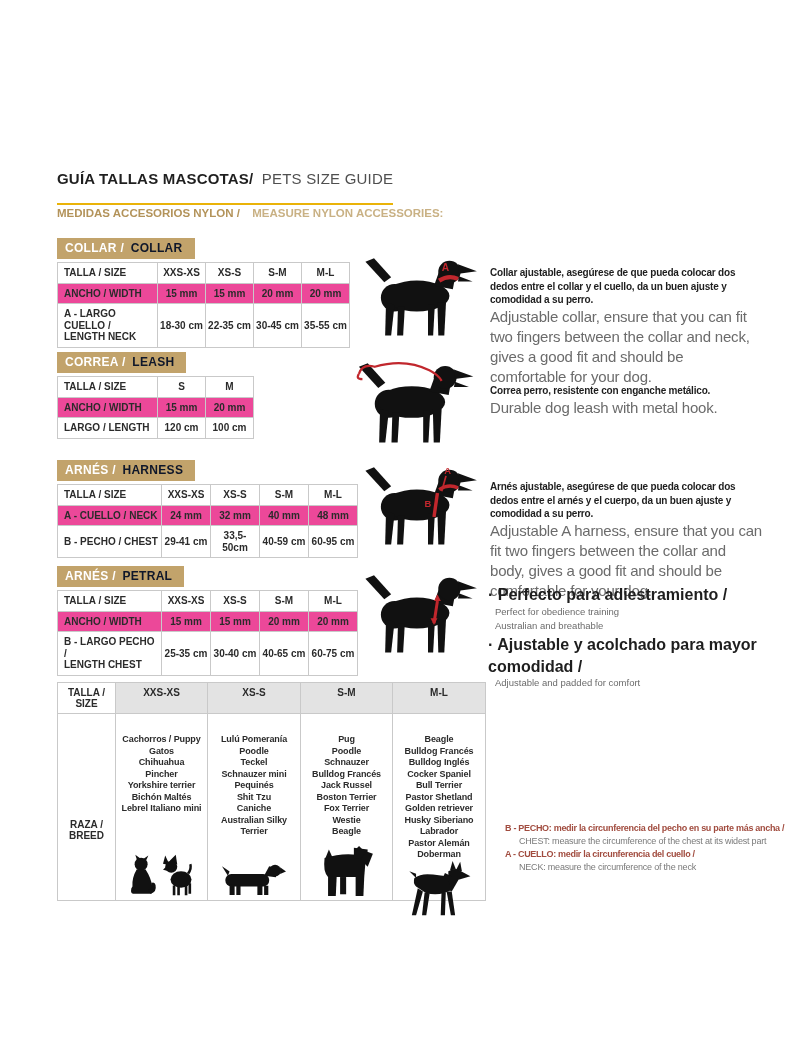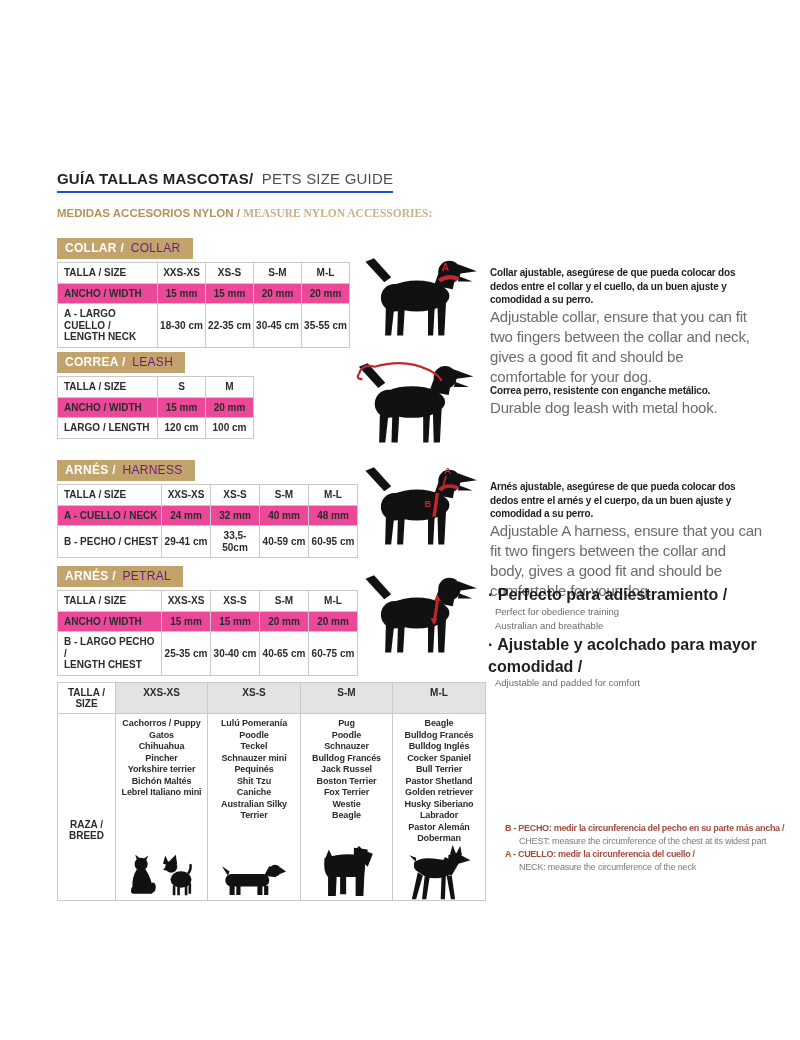--- a/index.html
+++ b/index.html
@@ -1,33 +1,33 @@
 <!DOCTYPE html>
 <html><head>
 <meta charset="utf-8">
 <style>
   html,body{margin:0;padding:0;background:#ffffff;}
   .page{position:relative;width:800px;height:1040px;background:#fff;
         font-family:"Liberation Sans",sans-serif;color:#2a2a2a;overflow:hidden;}
   .abs{position:absolute;}
 
   
-  .title{font-size:15px;letter-spacing:.2px;border-bottom:2px solid #1d4ed8;
-         padding-bottom:4px;display:inline-block;white-space:nowrap;}
+  .title{font-size:15px;letter-spacing:.2px;border-bottom:2px solid #eab308;
+         padding-bottom:16px;display:inline-block;white-space:nowrap;}
   .title-es{font-weight:bold;color:#1f1f1f;}
   .title-en{font-weight:normal;color:#4f4f4f;margin-left:4px;}
   .subtitle{font-size:11.5px;font-weight:bold;white-space:nowrap;}
   .subtitle-es{color:#B3935A;}
-  .subtitle-en{color:#C9B184;margin-left:0;font-family:Liberation Serif, serif;}
+  .subtitle-en{color:#C9B184;margin-left:9px;}
 
   
   .band{background:#C2A36B;padding:3px 12px 4px 8px;font-size:12px;letter-spacing:.3px;
         display:inline-block;white-space:nowrap;}
   .band-es{color:#ffffff;font-weight:bold;text-align:center;}
-  .band-en{color:#701a75;font-weight:normal;margin-left:3px;}
+  .band-en{color:#0f172a;font-weight:bold;margin-left:3px;}
 
   
   .size-table{border-collapse:collapse;table-layout:fixed;font-size:10px;font-weight:bold;color:#2b2b2b;}
   .size-table th,.size-table td{border:1px solid #c9c9c9;text-align:center;
         padding:4px 2px;line-height:1.15;background:#fff;}
   .size-table .lbl{text-align:left;padding-left:6px;white-space:pre-line;}
   .size-table tr.row-gray th,.size-table tr.row-gray td{background:#ec4899;margin-top:30px;}
 
   
   .desc-es{font-size:10px;font-weight:bold;color:#1e1e1e;line-height:1.35;letter-spacing:-.2px;}
@@ -39,21 +39,21 @@
   .b-es::before{content:"· ";}
   .b-en{font-size:9.5px;color:#6b6b6b;line-height:1.3;margin-left:7px;}
 
   
   .breeds-table{border-collapse:collapse;table-layout:fixed;font-size:10px;color:#2b2b2b;}
   .breeds-table th,.breeds-table td{border:1px solid #c9c9c9;padding:0;vertical-align:top;background:#fff;}
   .breeds-table th{font-weight:bold;padding:4px 2px;background:#E3E3E3;}
   .breeds-table th.bt-first{background:#fff;}
   .raza{display:flex;height:186px;align-items:center;justify-content:center;
         white-space:pre-line;font-weight:bold;font-size:10px;text-align:center;padding-top:46px;box-sizing:border-box;}
-  .cellwrap{display:flex;flex-direction:column;height:186px;box-sizing:border-box;padding-top:4px;}
+  .cellwrap{display:flex;flex-direction:column;height:186px;box-sizing:border-box;padding-top:20px;}
   .breed-list{font-size:9px;font-weight:bold;text-align:center;line-height:1.28;
         white-space:pre-line;letter-spacing:-.1px;}
   .breed-icons{margin-top:auto;display:flex;justify-content:center;align-items:flex-end;
         gap:6px;padding-bottom:4px;}
 
   
   .note-es{font-size:9px;font-weight:bold;color:#A14C3F;line-height:1.45;letter-spacing:-.3px;white-space:nowrap;}
   .note-en{font-size:9px;color:#7a7a7a;line-height:1.45;margin-left:14px;letter-spacing:-.2px;white-space:nowrap;}
 
   svg{display:block;}

